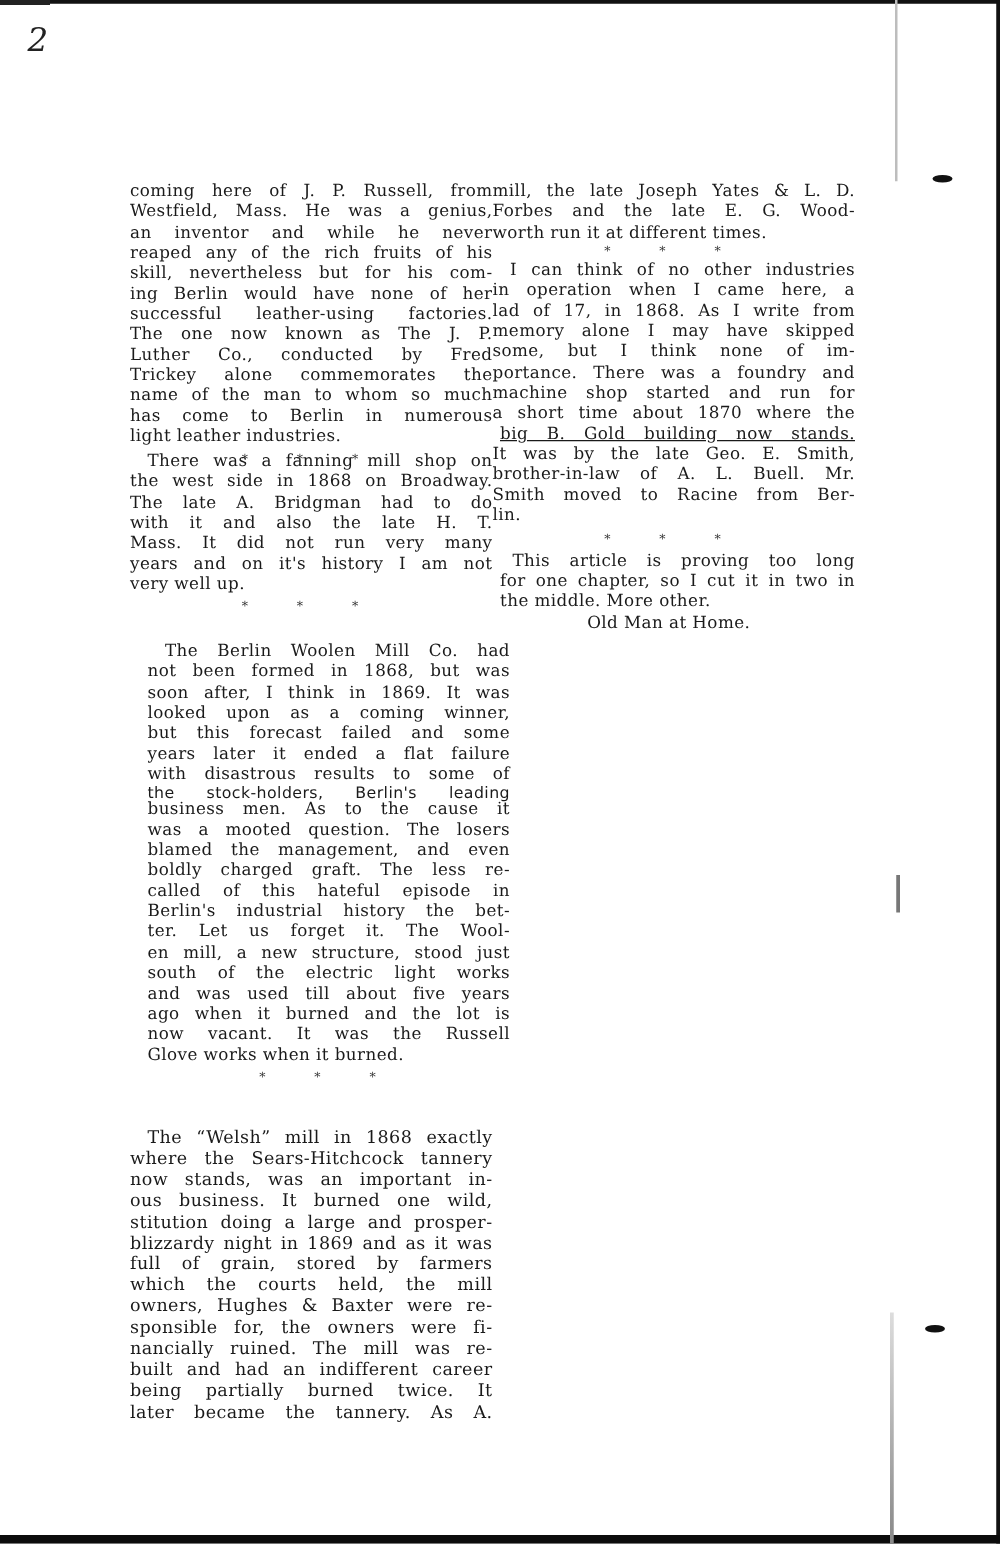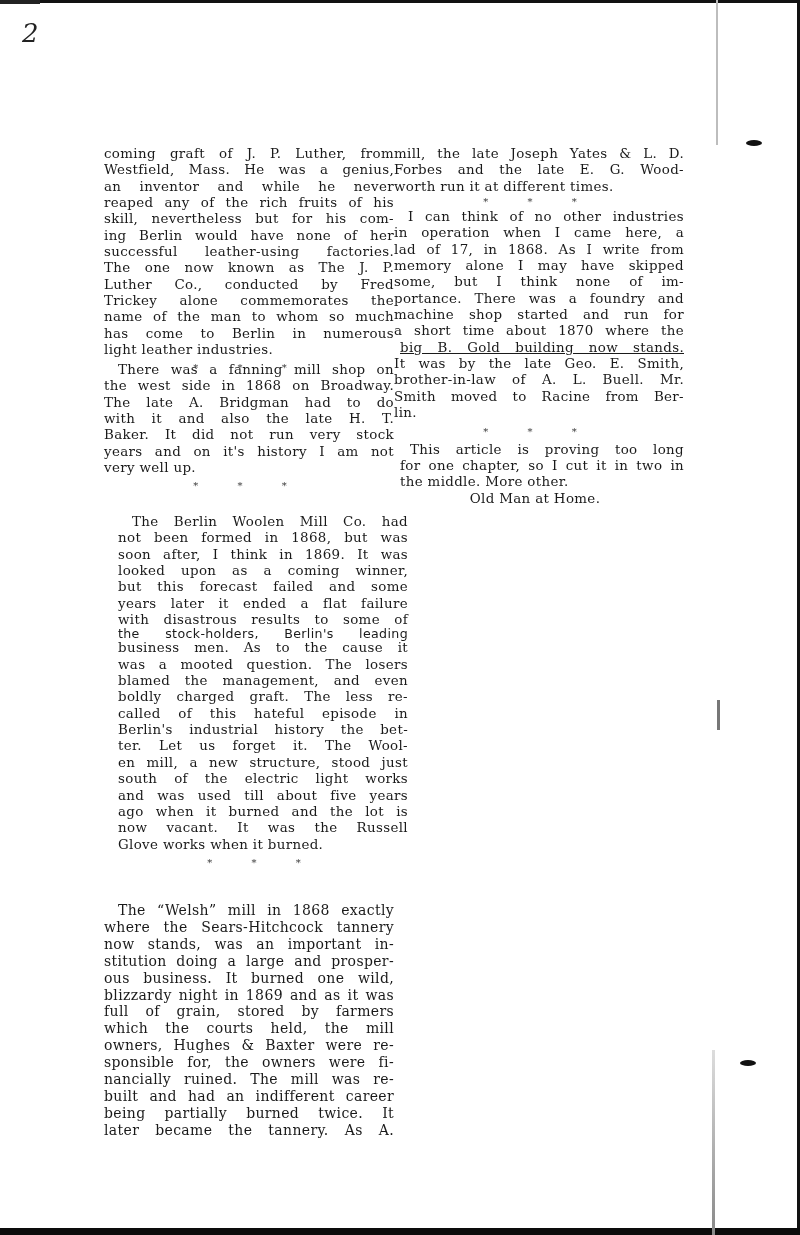--- a/index.html
+++ b/index.html
@@ -39,42 +39,42 @@
 <div class="botbar"></div>
 <div class="fold-line"></div>
 <div class="fold-line2"></div>
 <div class="fold-mark"></div>
 <div class="punch" style="left:746px; top:140px;"></div>
 <div class="punch" style="left:740px; top:1060px;"></div>
 
 <div class="page-num">2</div>
 
 <div class="col" id="col-a">
-  <span class="line">coming graft of J. P. Luther, from</span>
+  <span class="line">coming here of J. P. Russell, from</span>
   <span class="line">Westfield, Mass. He was a genius,</span>
   <span class="line">an inventor and while he never</span>
   <span class="line">reaped any of the rich fruits of his</span>
   <span class="line">skill, nevertheless but for his com-</span>
   <span class="line">ing Berlin would have none of her</span>
   <span class="line">successful leather-using factories.</span>
   <span class="line">The one now known as The J. P.</span>
   <span class="line">Luther Co., conducted by Fred</span>
   <span class="line">Trickey alone commemorates the</span>
   <span class="line">name of the man to whom so much</span>
   <span class="line">has come to Berlin in numerous</span>
   <span class="line last">light leather industries.</span>
   <span class="stars">* * *</span>
 </div>
 
 <div class="col" id="col-a2" style="top:362px;">
   <span class="line indent">There was a fanning mill shop on</span>
   <span class="line">the west side in 1868 on Broadway.</span>
   <span class="line">The late A. Bridgman had to do</span>
   <span class="line">with it and also the late H. T.</span>
-  <span class="line">Baker. It did not run very stock</span>
+  <span class="line">Mass. It did not run very many</span>
   <span class="line">years and on it's history I am not</span>
   <span class="line last">very well up.</span>
   <span class="stars">* * *</span>
 </div>
 
 <div class="col" id="col-a3" style="top:514px;">
   <span class="line indent">The Berlin Woolen Mill Co. had</span>
   <span class="line">not been formed in 1868, but was</span>
   <span class="line">soon after, I think in 1869. It was</span>
   <span class="line">looked upon as a coming winner,</span>
@@ -95,22 +95,22 @@
   <span class="line">ago when it burned and the lot is</span>
   <span class="line">now vacant. It was the Russell</span>
   <span class="line last">Glove works when it burned.</span>
   <span class="stars">* * *</span>
 </div>
 
 <div class="col" id="col-a4" style="top:894px; font-size:14px; line-height:16.9px;margin-top:8px;">
   <span class="line indent">The “Welsh” mill in 1868 exactly</span>
   <span class="line">where the Sears-Hitchcock tannery</span>
   <span class="line">now stands, was an important in-</span>
+  <span class="line">ous business. It burned one wild,</span>
   <span class="line">stitution doing a large and prosper-</span>
-  <span class="line">ous business. It burned one wild,</span>
   <span class="line">blizzardy night in 1869 and as it was</span>
   <span class="line">full of grain, stored by farmers</span>
   <span class="line">which the courts held, the mill</span>
   <span class="line">owners, Hughes &amp; Baxter were re-</span>
   <span class="line">sponsible for, the owners were fi-</span>
   <span class="line">nancially ruined. The mill was re-</span>
   <span class="line">built and had an indifferent career</span>
   <span class="line">being partially burned twice. It</span>
   <span class="line">later became the tannery. As A.</span>
 </div>

